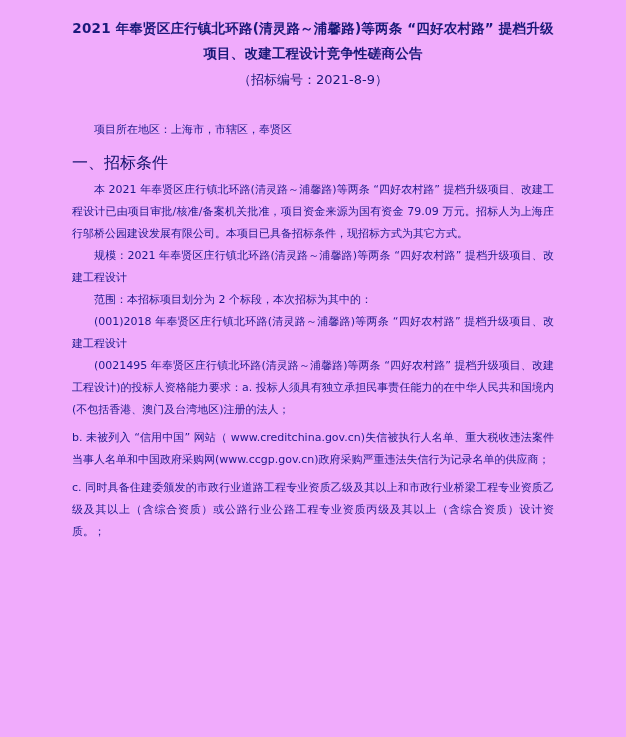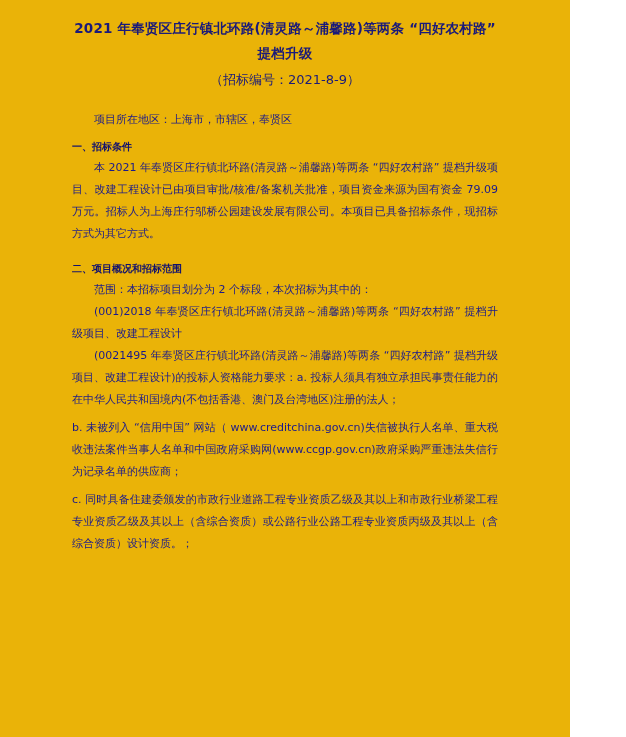--- a/index.html
+++ b/index.html
@@ -9,92 +9,93 @@
   }
   body {
     width: 626px;
     height: 737px;
     font-family: "DejaVu Sans", "Liberation Sans", sans-serif;
     color: #1a1a6e;
     overflow: hidden;
   }
   .page {
     position: relative;
-    width: 570px;
+    width: 626px;
     height: 737px;
     box-sizing: border-box;
     padding: 0 72px;
-    background: #eab308;
+    background: #f0abfc;
   }
   .title-block {
     padding-top: 16px;
     text-align: center;
   }
   .doc-title {
     font-size: 13.5px;
     font-weight: bold;
     line-height: 1.85;
     color: #1a1a7a;
     letter-spacing: 0.2px;
   }
   .doc-subtitle {
     font-size: 13px;
     font-weight: normal;
     line-height: 2.1;
     color: #1a1a7a;
   }
   .body-block {
-    margin-top: 16px;
+    margin-top: 26px;
   }
   p.line {
     margin: 0;
     font-size: 11px;
     line-height: 2.0;
     color: #1a1a8c;
     text-align: justify;
     text-justify: inter-ideograph;
   }
   p.indent {
     text-indent: 22px;
   }
   p.heading {
-    font-weight: bold;
-    font-size: 10px;
+    font-weight: normal;
+    font-size: 16px;
     text-indent: 0;
     color: #12126e;
     margin-top: 6px;
   }
   p.spaced {
     margin-top: 14px;
   }
   .italic-em {
     font-style: italic;
   }
   .gap-sm { height: 6px; }
 </style>
 </head>
 <body>
 
 <div class="page">
 
   <div class="title-block">
     <div class="doc-title">
       <div>2021 年奉贤区庄行镇北环路(清灵路～浦馨路)等两条 “四好农村路” 提档升级</div>
+      <div>项目、改建工程设计竞争性磋商公告</div>
     </div>
     <div class="doc-subtitle">（招标编号：2021-8-9）</div>
   </div>
 
   <div class="body-block">
 
     <p class="line indent">项目所在地区：上海市，市辖区，奉贤区</p>
 
     <p class="line heading">一、招标条件</p>
     <p class="line indent">本 2021 年奉贤区庄行镇北环路(清灵路～浦馨路)等两条 “四好农村路” 提档升级项目、改建工程设计已由项目审批/核准/备案机关批准，项目资金来源为国有资金 79.09 万元。招标人为上海庄行邬桥公园建设发展有限公司。本项目已具备招标条件，现招标方式为其它方式。</p>
 
-    <p class="line heading spaced">二、项目概况和招标范围</p>
+    <p class="line indent">规模：2021 年奉贤区庄行镇北环路(清灵路～浦馨路)等两条 “四好农村路” 提档升级项目、改建工程设计</p>
     <p class="line indent">范围：本招标项目划分为 2 个标段，本次招标为其中的：</p>
     <p class="line indent">(001)2018 年奉贤区庄行镇北环路(清灵路～浦馨路)等两条 “四好农村路” 提档升级项目、改建工程设计</p>
 
     <p class="line indent">(0021495 年奉贤区庄行镇北环路(清灵路～浦馨路)等两条 “四好农村路” 提档升级项目、改建工程设计)的投标人资格能力要求：a. 投标人须具有独立承担民事责任能力的在中华人民共和国境内(不包括香港、澳门及台湾地区)注册的法人；</p>
     <div class="gap-sm"></div>
     <p class="line">b. 未被列入 “信用中国” 网站（ www.creditchina.gov.cn)失信被执行人名单、重大税收违法案件当事人名单和中国政府采购网(www.ccgp.gov.cn)政府采购严重违法失信行为记录名单的供应商；</p>
     <div class="gap-sm"></div>
     <p class="line">c. 同时具备住建委颁发的市政行业道路工程专业资质乙级及其以上和市政行业桥梁工程专业资质乙级及其以上（含综合资质）或公路行业公路工程专业资质丙级及其以上（含综合资质）设计资质。；</p>
 
 

